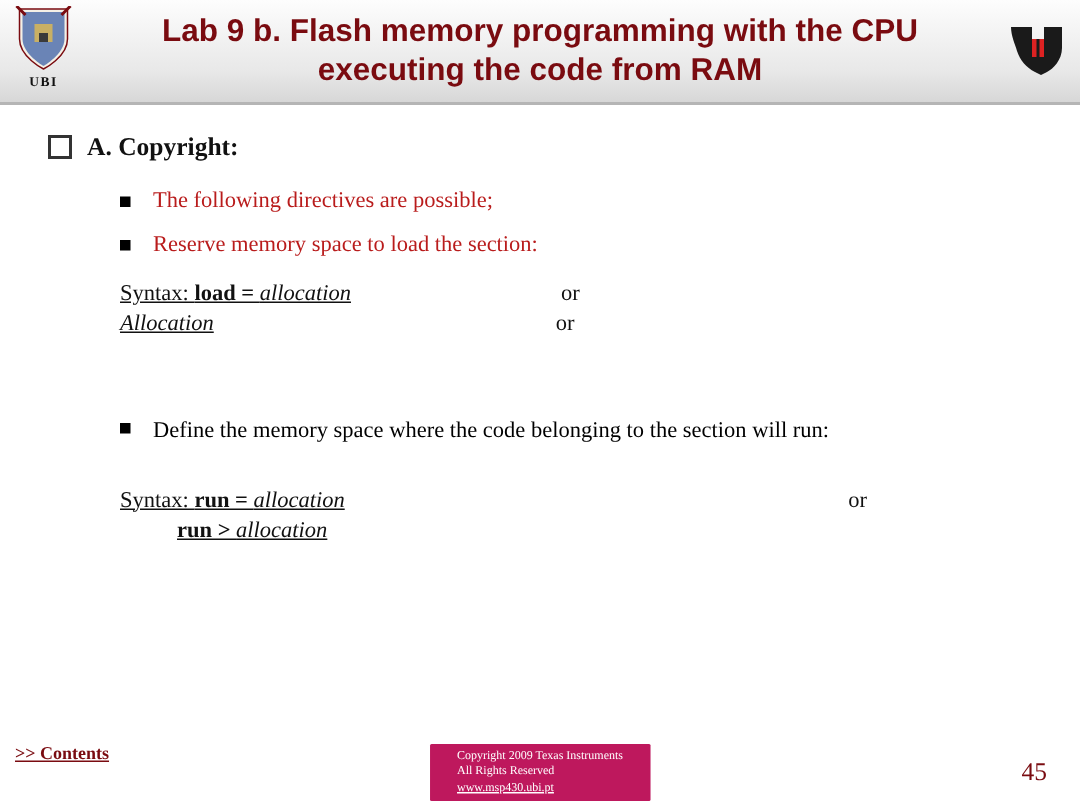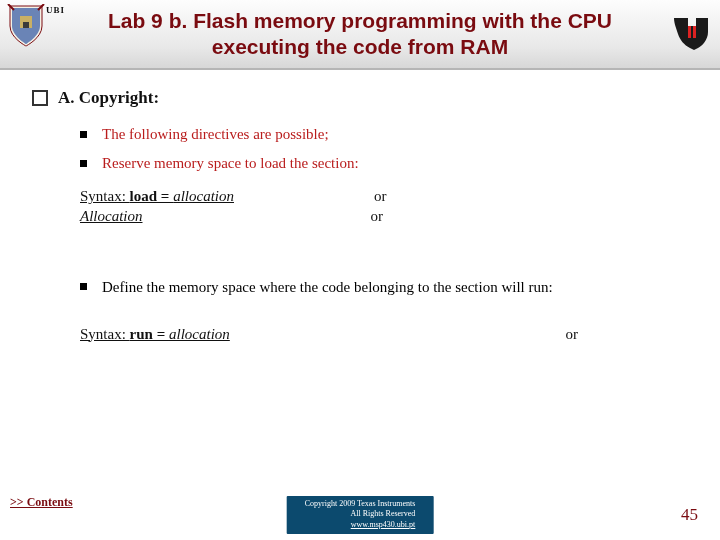--- a/index.html
+++ b/index.html
@@ -6,21 +6,21 @@
   html, body { width: 720px; height: 540px; font-family: Verdana, Arial, sans-serif; background: #fff; }
   .header {
     position: relative; height: 70px;
     background: linear-gradient(#fdfdfd, #e8e8e8 70%, #d7d7d7);
     border-bottom: 2px solid #b5b5b5;
     display: flex; align-items: center;
     padding: 0 60px 0 60px;
   }
   .logo-left {
     position: absolute; left: 6px; top: 4px; width: 46px; height: 62px;
-    display: flex; flex-direction: row; 
+    display: flex; flex-direction: column; align-items: center;
   }
   .logo-left .crest { width: 40px; height: 44px; position: relative; }
   .logo-left .ubi {
     font: bold 9px/1 Verdana; color: #111;
     margin-top: 2px; letter-spacing: 1px;
   }
   .logo-right {
     position: absolute; right: 8px; top: 12px; width: 42px; height: 42px;
     display: flex; align-items: center; justify-content: center;
   }
@@ -64,21 +64,21 @@
     cursor: pointer;
   }
   .footer {
     position: absolute; left: 0; right: 0; bottom: 0; height: 50px;
     display: flex; align-items: center; justify-content: flex-end;
     padding: 0 22px 0 0;
   }
   .footer-center {
     position: absolute; left: 50%; transform: translateX(-50%);
     bottom: 6px;
-    background: #0c4a6e; color: #fff; text-align: right;
+    background: #be185d; color: #fff; text-align: left;
     font: 8px/1.3 Verdana; padding: 3px 18px 4px; border-radius: 1px;
     white-space: nowrap;
   }
   .footer-center .u { text-decoration: underline; }
   .page-num {
     font: 17px Verdana; color: #7a0b10;
   }
   .sub-wrap { padding-left: 70px; text-indent: -22px; margin: 28px 0; font: 15px Verdana; }
   .sub-wrap::before {
     content: ""; display: inline-block; width: 7px; height: 7px; background: #000;
@@ -135,20 +135,25 @@
 
   <div class="sub-wrap indent0">Define the memory space where the code belonging to the section will run:</div>
 
   <div class="syntax">
     <div class="syntax-row syntax-wide">
       <div class="syntax-left">
         <span>Syntax: </span><span class="kw">run = </span><span class="var">allocation</span>
       </div>
       <div>or</div>
     </div>
+    <div class="syntax-row" style="padding-left:38px">
+      <div class="syntax-left">
+        <span class="kw">run &gt; </span><span class="var">allocation</span>
+      </div>
+    </div>
   </div>
 
 </div>
 
 <a class="contents">&gt;&gt; Contents</a>
 
 <div class="footer">
   <div class="footer-center">
     <div>Copyright  2009 Texas Instruments</div>
     <div>All Rights Reserved</div>

